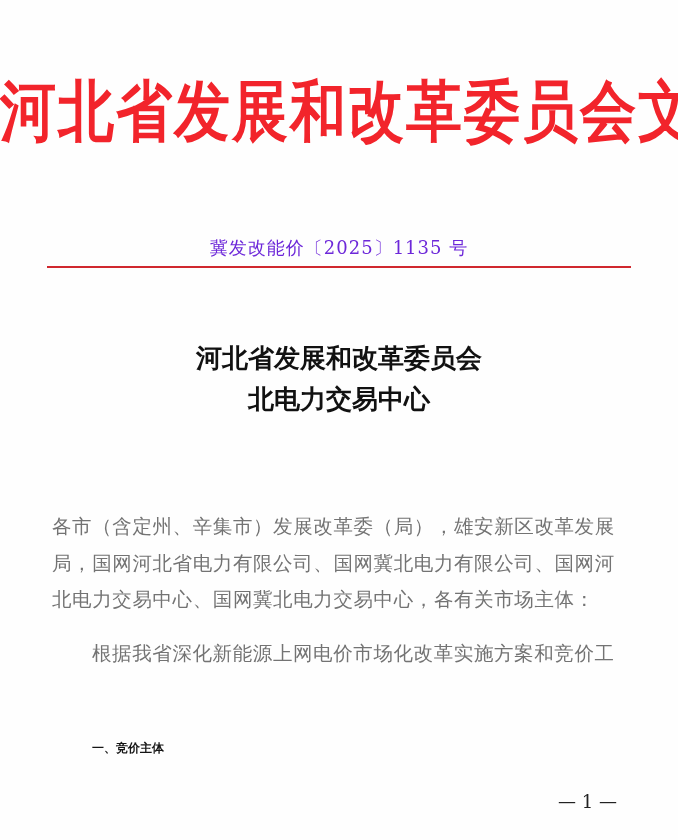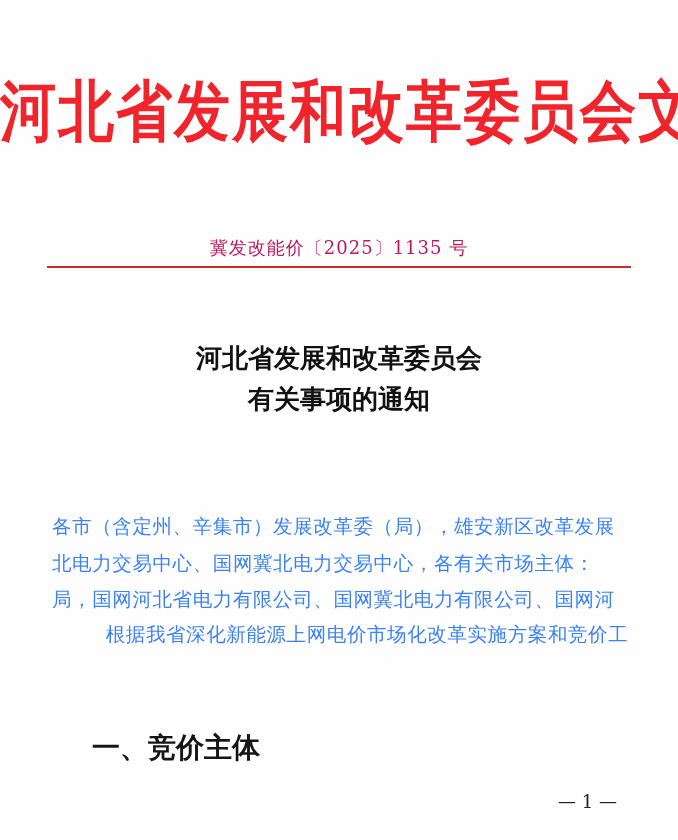--- a/index.html
+++ b/index.html
@@ -38,21 +38,21 @@
       white-space: nowrap;
     }
     .doc-number {
       position: absolute;
       left: 0;
       top: 236px;
       width: 678px;
       text-align: center;
       font-size: 18px;
       line-height: 24px;
-      color: #be185d;
+      color: #6d28d9;
       letter-spacing: 1px;
       white-space: nowrap;
     }
     .red-rule {
       position: absolute;
       left: 47px;
       top: 266px;
       width: 584px;
       height: 2px;
       background: #d0282e;
@@ -73,37 +73,37 @@
       display: block;
       white-space: nowrap;
     }
     .body-text {
       position: absolute;
       left: 52px;
       width: 590px;
       font-family: "DejaVu Serif", "Liberation Serif", serif;
       font-size: 19.5px;
       line-height: 36.5px;
-      color: #3b82f6;
+      color: #737373;
       letter-spacing: 0.6px;
     }
     .body-line {
       display: block;
       white-space: nowrap;
     }
     .addressee { top: 509px; }
-    .paragraph { top: 617px; text-align: center; }
+    .paragraph { top: 636px; }
     .indent { padding-left: 40px; }
     .section-heading {
       position: absolute;
       left: 92px;
       top: 733px;
       font-family: "DejaVu Sans", "Liberation Sans", sans-serif;
       font-weight: bold;
-      font-size: 28px;
+      font-size: 12px;
       line-height: 30px;
       color: #151515;
       white-space: nowrap;
     }
     .page-number {
       position: absolute;
       left: 558px;
       top: 790px;
       font-size: 18px;
       line-height: 24px;
@@ -117,27 +117,27 @@
 <div class="page">
 
   <div class="red-header">河北省发展和改革委员会文件</div>
 
   <div class="doc-number">冀发改能价〔2025〕1135 号</div>
 
   <div class="red-rule"></div>
 
   <div class="title-block">
     <span class="title-line">河北省发展和改革委员会</span>
-    <span class="title-line">有关事项的通知</span>
+    <span class="title-line">北电力交易中心</span>
   </div>
 
   <div class="body-text addressee">
     <span class="body-line">各市（含定州、辛集市）发展改革委（局），雄安新区改革发展</span>
+    <span class="body-line">局，国网河北省电力有限公司、国网冀北电力有限公司、国网河</span>
     <span class="body-line">北电力交易中心、国网冀北电力交易中心，各有关市场主体：</span>
-    <span class="body-line">局，国网河北省电力有限公司、国网冀北电力有限公司、国网河</span>
   </div>
 
   <div class="body-text paragraph">
     <span class="body-line indent">根据我省深化新能源上网电价市场化改革实施方案和竞价工</span>
   </div>
 
   <div class="section-heading">一、竞价主体</div>
 
   <div class="page-number">— 1 —</div>
 

